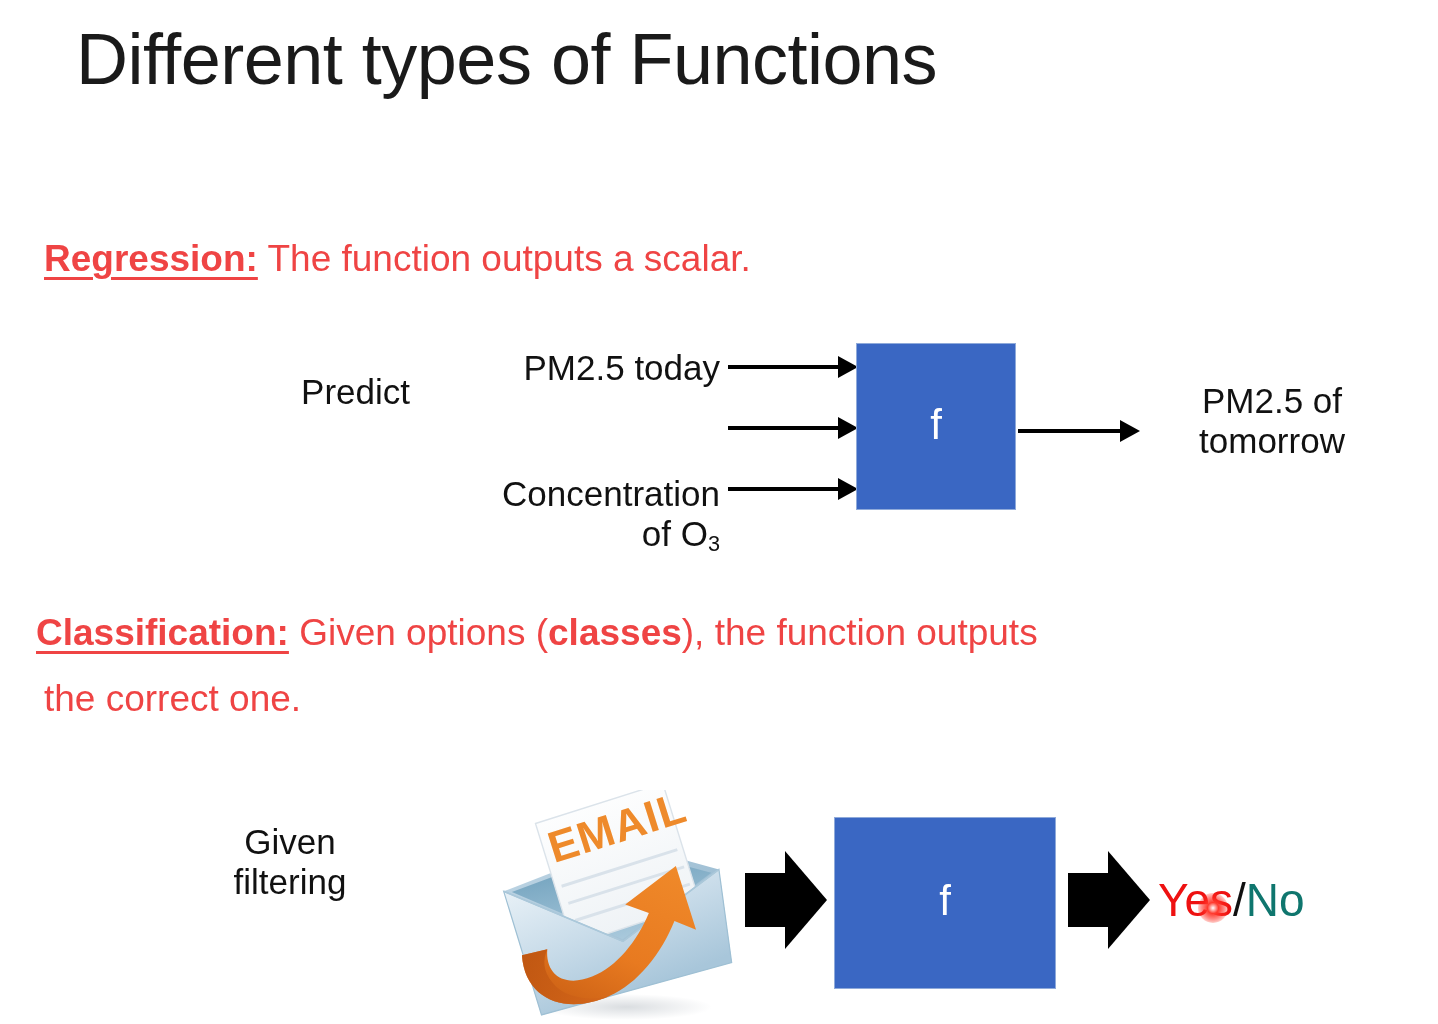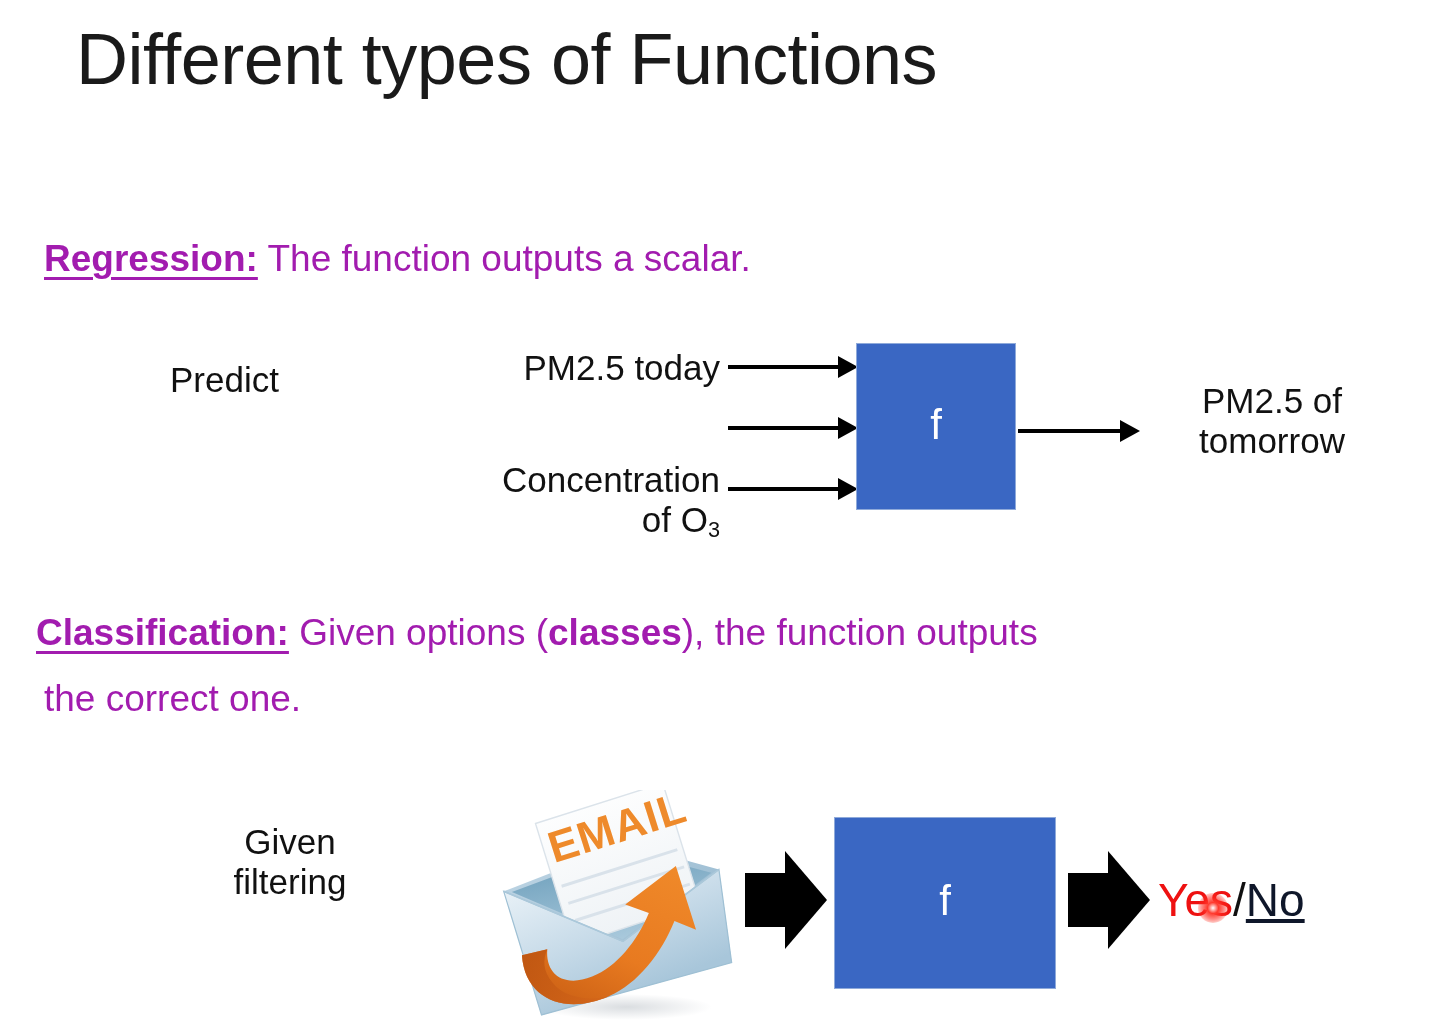--- a/index.html
+++ b/index.html
@@ -31,21 +31,21 @@
     white-space: nowrap;
     color: #1a1a1a;
     margin-left: 32px;
   }
 
   
   .bodyline {
     position: absolute;
     font-size: 37px;
     line-height: 1.12;
-    color: #a21caf;
+    color: #ef4444;
     white-space: nowrap;
   }
   .lead {
     font-weight: bold;
     text-decoration: underline;
     text-underline-offset: 6px;
     text-decoration-thickness: 3px;
   }
   .strongword { font-weight: bold; }
 
@@ -57,29 +57,29 @@
   .dtext {
     position: absolute;
     font-size: 35px;
     line-height: 1.15;
     color: #111111;
   }
   .dtext.center { text-align: center; }
   .dtext.right  { text-align: right; }
 
   #predict-label {
-    left: 170px; top: 360px; width: 240px; text-align: left;
+    left: 170px; top: 372px; width: 240px; text-align: right;
   }
   #spam-label {
     left: 160px; top: 822px; width: 260px; text-align: center;
   }
 
   #in-label-1 { left: 420px; top: 348px; width: 300px; text-align: right; }
   #in-label-2 { left: 420px; top: 408px; width: 300px; text-align: right; }
-  #in-label-3 { left: 400px; top: 460px; width: 320px; text-align: right; }
+  #in-label-3 { left: 400px; top: 474px; width: 320px; text-align: right; }
   #out-label  { left: 1152px; top: 381px; width: 240px; text-align: center; }
 
   sub { font-size: 0.62em; vertical-align: -0.25em; }
 
   
   .fbox {
     position: absolute;
     background: #3A67C3;
     border: 1px solid #8FAADA;
     box-sizing: border-box;
@@ -137,21 +137,21 @@
 
   
   #yesno {
     position: absolute;
     left: 1158px; top: 873px;
     font-size: 46px;
     white-space: nowrap;
   }
   #yesno .yes { color: #EE1111; }
   #yesno .slash { color: #101010; }
-  #yesno .no  { color: #0f172a; text-decoration: underline; }
+  #yesno .no  { color: #0f766e; }
   #laser-dot {
     position: absolute;
     left: 1198px; top: 893px;
     width: 30px; height: 30px;
     border-radius: 50%;
     background: radial-gradient(circle at 50% 50%,
         #ffffff 0%, #ff3b2f 26%, rgba(255,40,30,0.55) 52%,
         rgba(255,60,40,0.22) 72%, rgba(255,80,60,0.0) 100%);
     pointer-events: none;
   }

